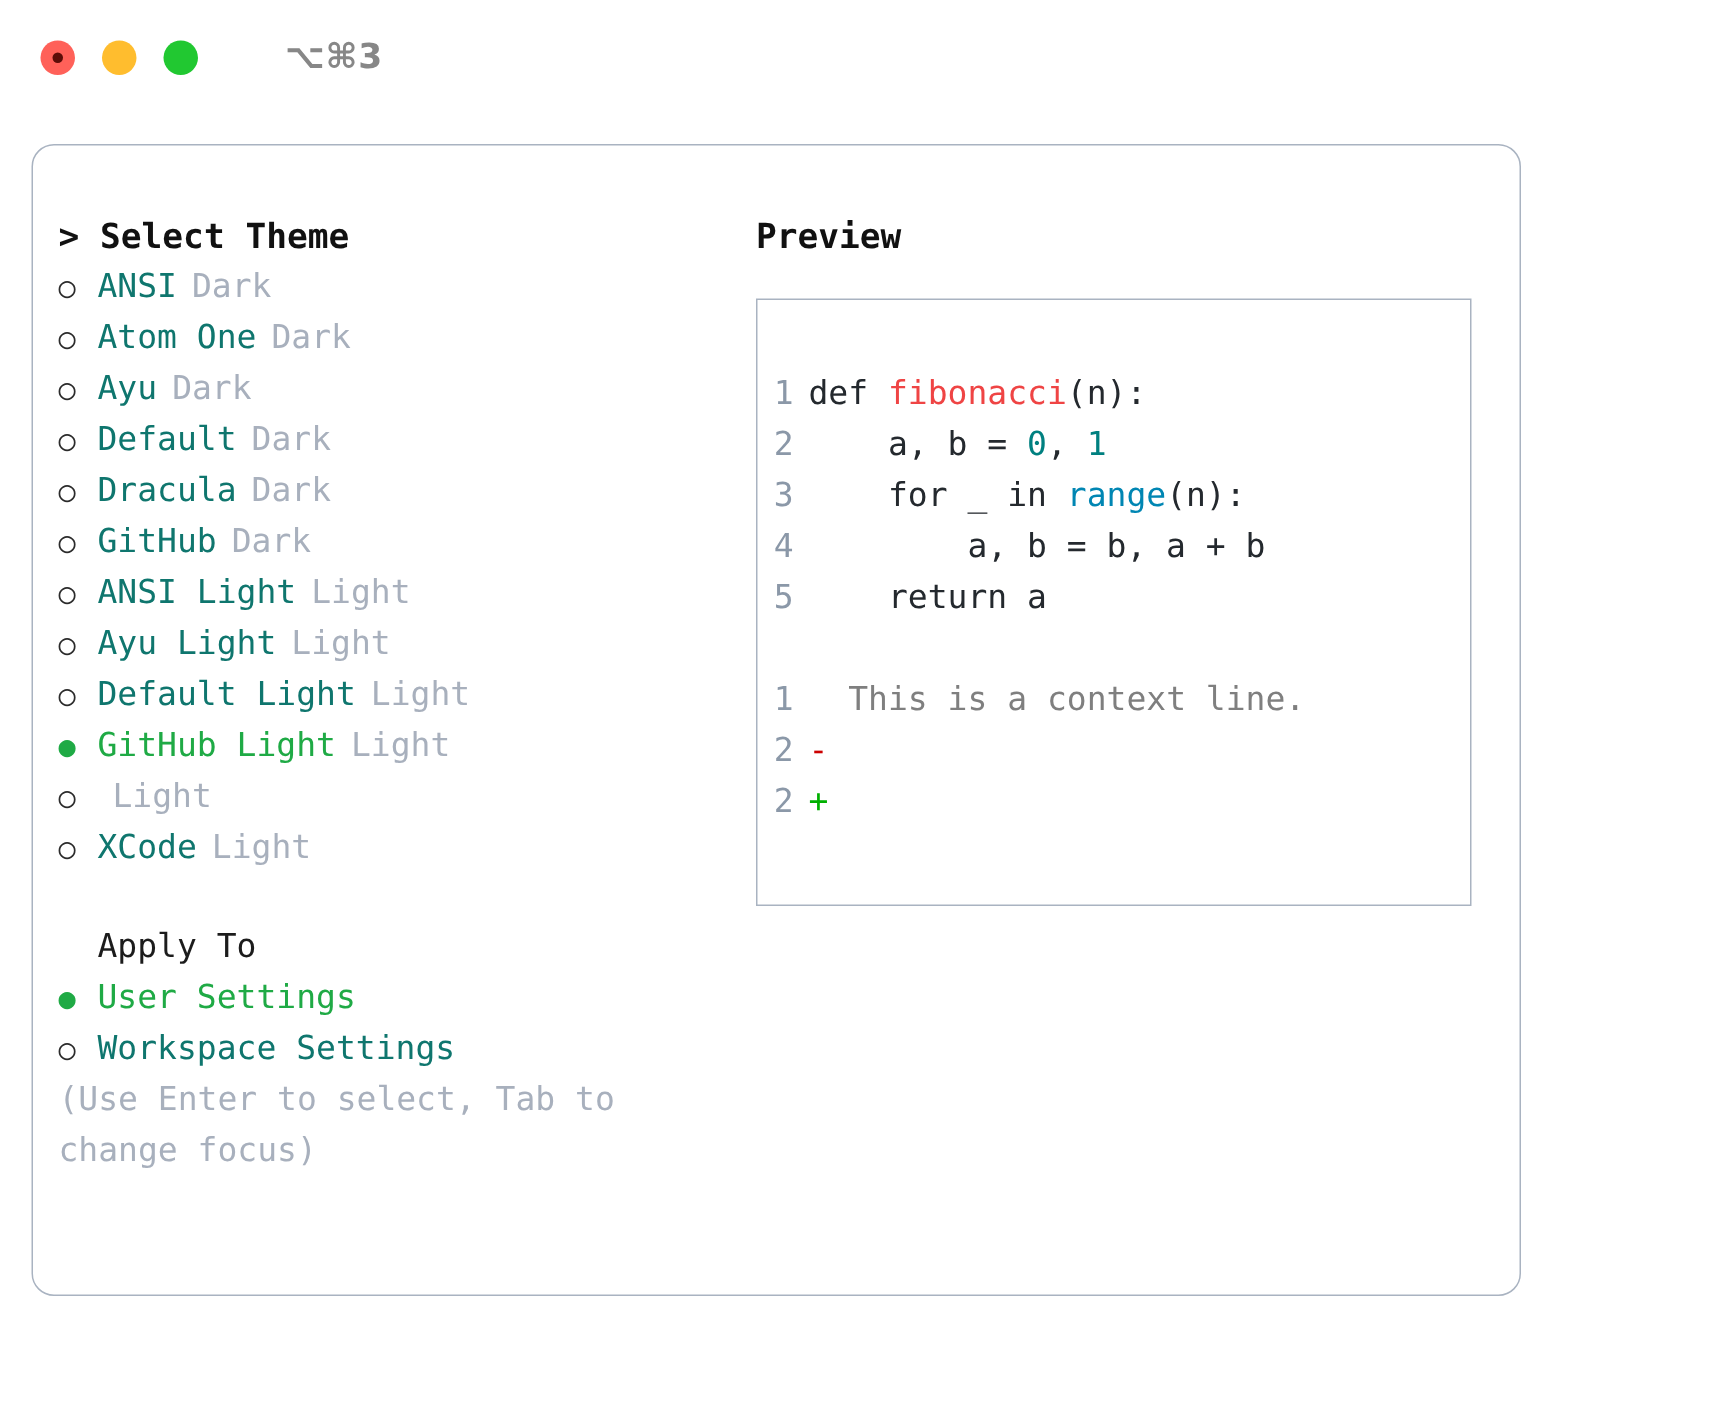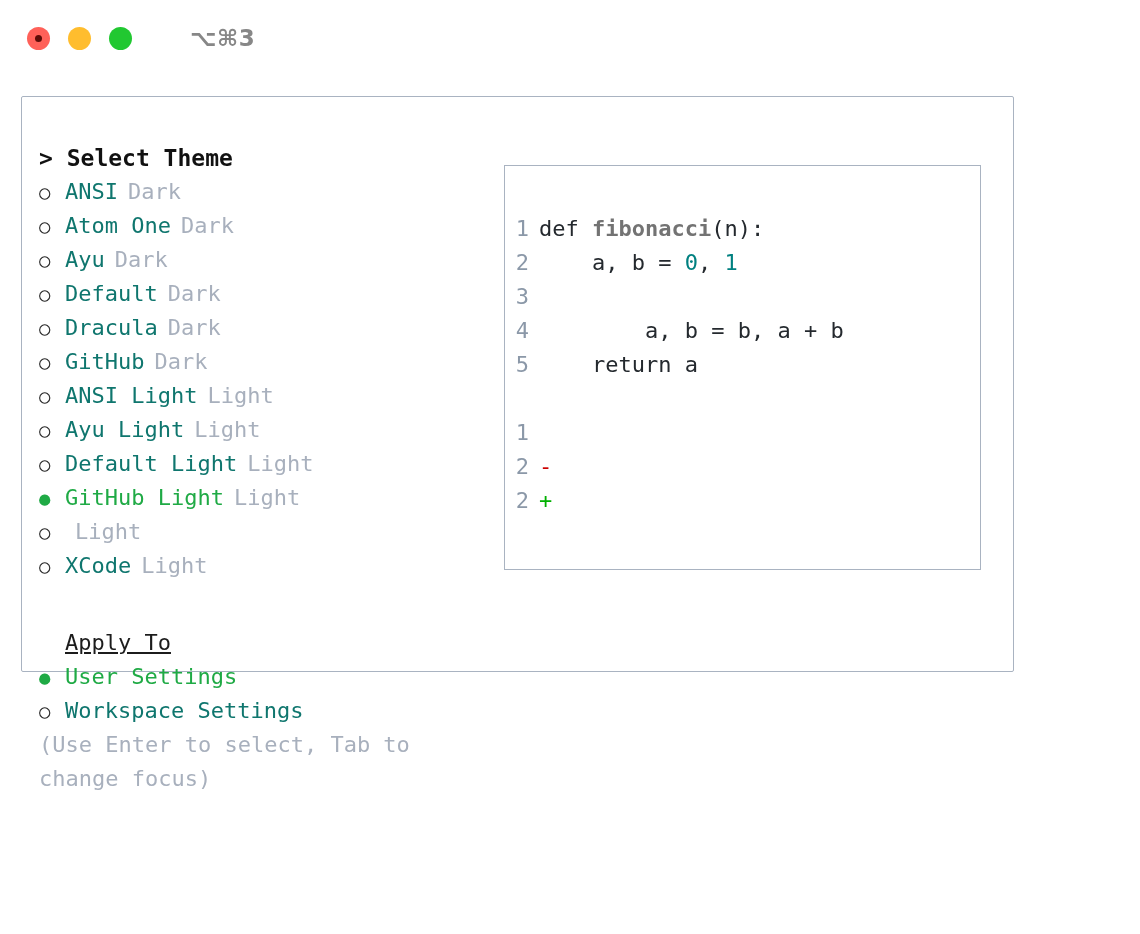--- a/index.html
+++ b/index.html
@@ -64,23 +64,23 @@
     letter-spacing: 0.5px;
     line-height: 1;
   }
 
   
   .panel {
     position: absolute;
     left: 21px;
     top: 96px;
     width: 993px;
-    height: 576px;
+    height: 768px;
     border: 1.6px solid #a9b3c1;
-    border-radius: 2px;
+    border-radius: 15px;
     box-sizing: border-box;
     background: #ffffff;
   }
 
   .panel-inner {
     display: flex;
     padding: 44px 0 0 0;
     height: 100%;
     box-sizing: border-box;
   }
@@ -120,22 +120,21 @@
   .opt .label  { color: #0f766e; }
   .opt.selected .label { color: #1faa45; text-align: center; }
   .opt .tag    { color: #a8b0bd; padding-left: 10px; }
 
   .apply-title {
     font-size: 22px;
     color: #1c1c1c;
     line-height: 34px;
     padding-left: 26px;
     white-space: pre;
-    margin-top: 43px;
-    text-decoration: underline;
+    margin-top: 32px;
   }
 
   .hint {
     font-size: 22px;
     color: #a8b0bd;
     line-height: 34px;
     width: 420px;
     white-space: pre-wrap;
   }
 
@@ -169,21 +168,21 @@
   }
   .ln {
     width: 34px;
     flex: 0 0 34px;
     text-align: right;
     color: #8b98a8;
     padding-right: 10px;
     box-sizing: border-box;
   }
   .code-body { color: #24292e; }
-  .tok-fn   { color: #737373; font-weight: bold; }
+  .tok-fn   { color: #ef4444; }
   .tok-kw   { color: #24292e; }
   .tok-num  { color: #008080; }
   .tok-call { color: #0086b3; }
   .gap { height: 34px; }
   .diff-ctx { color: #7f7f7f; }
   .diff-del { color: #cc0000; }
   .diff-add { color: #00b000; }
 </style>
 </head>
 <body>
@@ -224,32 +223,33 @@
 
         <div class="opt-list" id="apply-list">
             <div class="opt selected"><span class="marker">●</span><span class="label">User Settings</span></div>
             <div class="opt"><span class="marker">○</span><span class="label">Workspace Settings</span></div>
           </div>
 
         <div class="hint">(Use Enter to select, Tab to change focus)</div>
       </div>
 
       <div class="right-col">
+        <div class="preview-title">Preview</div>
 
         <div class="preview-box">
           <div id="code-block">
               <div class="code-line"><span class="ln">1</span><span><span class="tok-kw">def </span><span class="tok-fn">fibonacci</span><span class="code-body">(n):</span></span></div>
               <div class="code-line"><span class="ln">2</span><span><span class="code-body">    a, b = </span><span class="tok-num">0</span><span class="code-body">, </span><span class="tok-num">1</span></span></div>
-              <div class="code-line"><span class="ln">3</span></div>
+              <div class="code-line"><span class="ln">3</span><span><span class="code-body">    for _ in </span><span class="tok-call">range</span><span class="code-body">(n):</span></span></div>
               <div class="code-line"><span class="ln">4</span><span><span class="code-body">        a, b = b, a + b</span></span></div>
               <div class="code-line"><span class="ln">5</span><span><span class="code-body">    return a</span></span></div>
             </div>
           <div class="gap"></div>
           <div id="diff-block">
-              <div class="code-line"><span class="ln">1</span><span class="diff-ctx"> </span></div>
+              <div class="code-line"><span class="ln">1</span><span class="diff-ctx"> </span><span class="diff-ctx"> This is a context line.</span></div>
               <div class="code-line"><span class="ln">2</span><span class="diff-del">-</span></div>
               <div class="code-line"><span class="ln">2</span><span class="diff-add">+</span></div>
             </div>
         </div>
       </div>
 
     </div>
   </div>
 
 </div>

